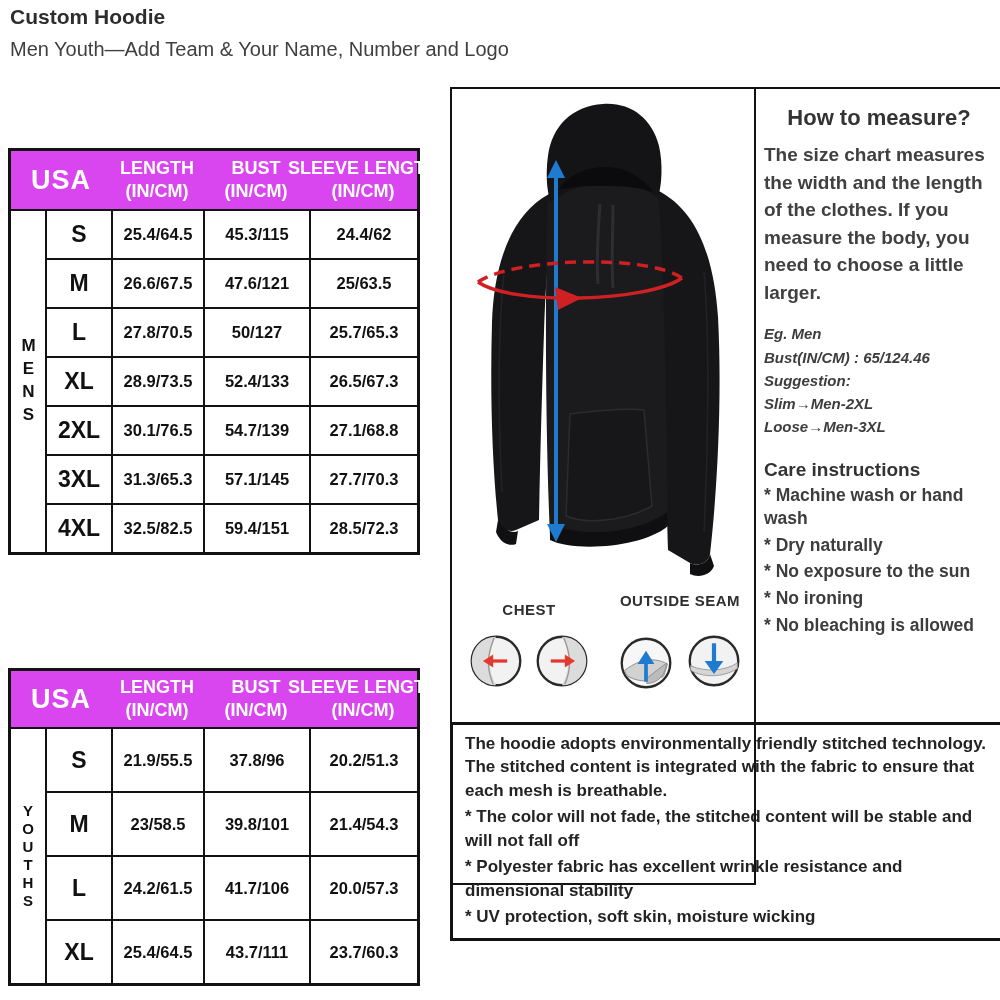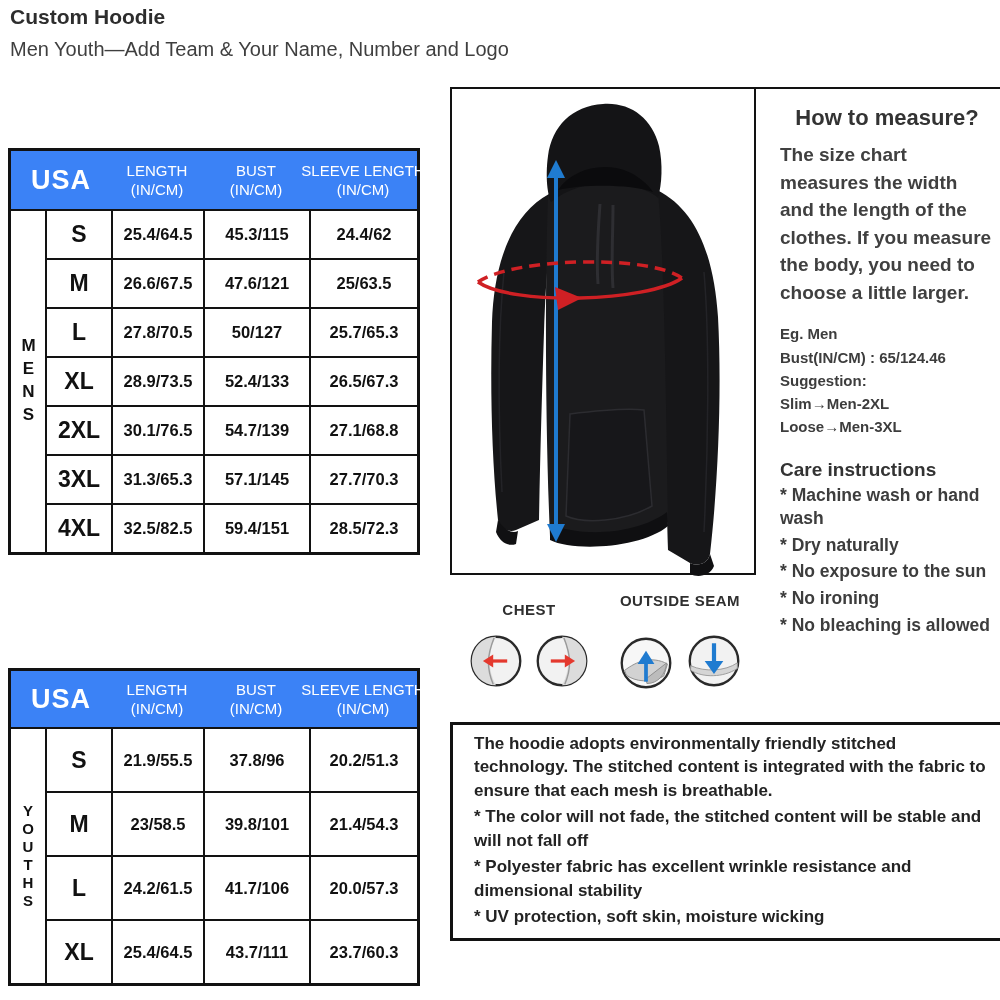--- a/index.html
+++ b/index.html
@@ -9,59 +9,59 @@
   
   .title{position:absolute;left:10px;top:5px;font-size:21px;font-weight:700;color:#2d2d2d;}
   .subtitle{position:absolute;left:10px;top:38px;font-size:20px;font-weight:400;color:#3f3f3f;}
 
   
   .st{position:absolute;display:grid;border:3px solid #121212;background:#fff;box-sizing:content-box;}
   .mens{left:8px;top:148px;grid-template-columns:34px 66px 92px 106px 108px;
         grid-template-rows:58px repeat(7,49px);}
   .youths{left:8px;top:668px;grid-template-columns:34px 66px 92px 106px 108px;
         grid-template-rows:56px repeat(4,64px);}
-  .th{background:#3b82f6;color:#fff;display:flex;flex-direction:column;
+  .th{background:#d946ef;color:#fff;display:flex;flex-direction:column;
       align-items:center;justify-content:center;text-align:center;}
   .th-usa{grid-column:1 / span 2;font-size:27px;font-weight:700;letter-spacing:1px;}
-  .th .l1,.th .l2{font-size:15px;font-weight:400;line-height:1.3;white-space:nowrap;}
+  .th .l1,.th .l2{font-size:18px;font-weight:700;line-height:1.3;white-space:nowrap;}
   .vlabel{grid-column:1;writing-mode:vertical-lr;text-orientation:upright;
       display:flex;align-items:center;justify-content:center;font-weight:700;
       color:#111;border-top:2px solid #121212;}
   .mens .vlabel{grid-row:2 / span 7;font-size:17px;letter-spacing:4px;}
   .youths .vlabel{grid-row:2 / span 4;font-size:15px;letter-spacing:1px;}
   .sz,.val{display:flex;align-items:center;justify-content:center;
       border-left:2px solid #121212;border-top:2px solid #121212;color:#111;}
   .sz{font-weight:700;font-size:23px;}
   .val{font-weight:700;font-size:16.5px;}
 
   
-  .mid-panel{position:absolute;left:450px;top:87px;width:306px;height:488px;
+  .mid-panel{position:absolute;left:450px;top:87px;width:306px;height:798px;
       border:2.5px solid #121212;box-sizing:border-box;background:#fff;}
   .hoodie-svg{position:absolute;left:0;top:3px;}
   .chest-label{position:absolute;left:17px;top:512px;width:120px;text-align:center;
       font-size:15px;font-weight:700;color:#2f2f2f;letter-spacing:.5px;}
   .seam-label{position:absolute;left:158px;top:503px;width:140px;text-align:center;
       font-size:15px;font-weight:700;color:#2f2f2f;letter-spacing:.5px;}
   .icon-circle{position:absolute;width:56px;height:56px;}
   .ic1{left:16px;top:544px;}  .ic2{left:82px;top:544px;}
   .ic3{left:166px;top:546px;} .ic4{left:234px;top:544px;}
 
   
   .right-panel{position:absolute;left:756px;top:87px;width:244px;height:633px;
-      border-top:2.5px solid #121212;box-sizing:border-box;padding:4px 6px 0 24px;}
+      border-top:2.5px solid #121212;box-sizing:border-box;padding:4px 6px 0 8px;}
   .htm-title{font-size:22px;font-weight:700;color:#333;text-align:center;margin:12px 0 10px 0;}
   .htm-body{font-size:19px;font-weight:600;color:#404040;line-height:1.45;margin:0;}
-  .eg-block{margin-top:16px;font-size:15px;font-weight:700;color:#3d3d3d;line-height:1.55;}
+  .eg-block{margin-top:16px;font-size:15px;font-weight:700;color:#3d3d3d;line-height:1.55;font-style:italic;}
   .care-title{font-size:19px;font-weight:600;color:#333;margin-top:20px;margin-bottom:2px;}
   .care-item{font-size:17.5px;font-weight:600;color:#3d3d3d;line-height:1.35;margin:3px 0;}
 
   
   .bottom-panel{position:absolute;left:450px;top:722px;width:550px;height:219px;
       border:3px solid #121212;border-right:none;box-sizing:border-box;
-      padding:7px 8px 0 21px;}
+      padding:7px 8px 0 12px;}
   .bp-line{font-size:17px;font-weight:700;color:#232323;line-height:1.38;margin:0 0 3px 0;}
 </style>
 </head>
 <body>
 
 <div id="canvas">
 
   <div class="title">Custom Hoodie</div>
   <div class="subtitle">Men  Youth—Add Team &amp; Your Name, Number and Logo</div>
 

